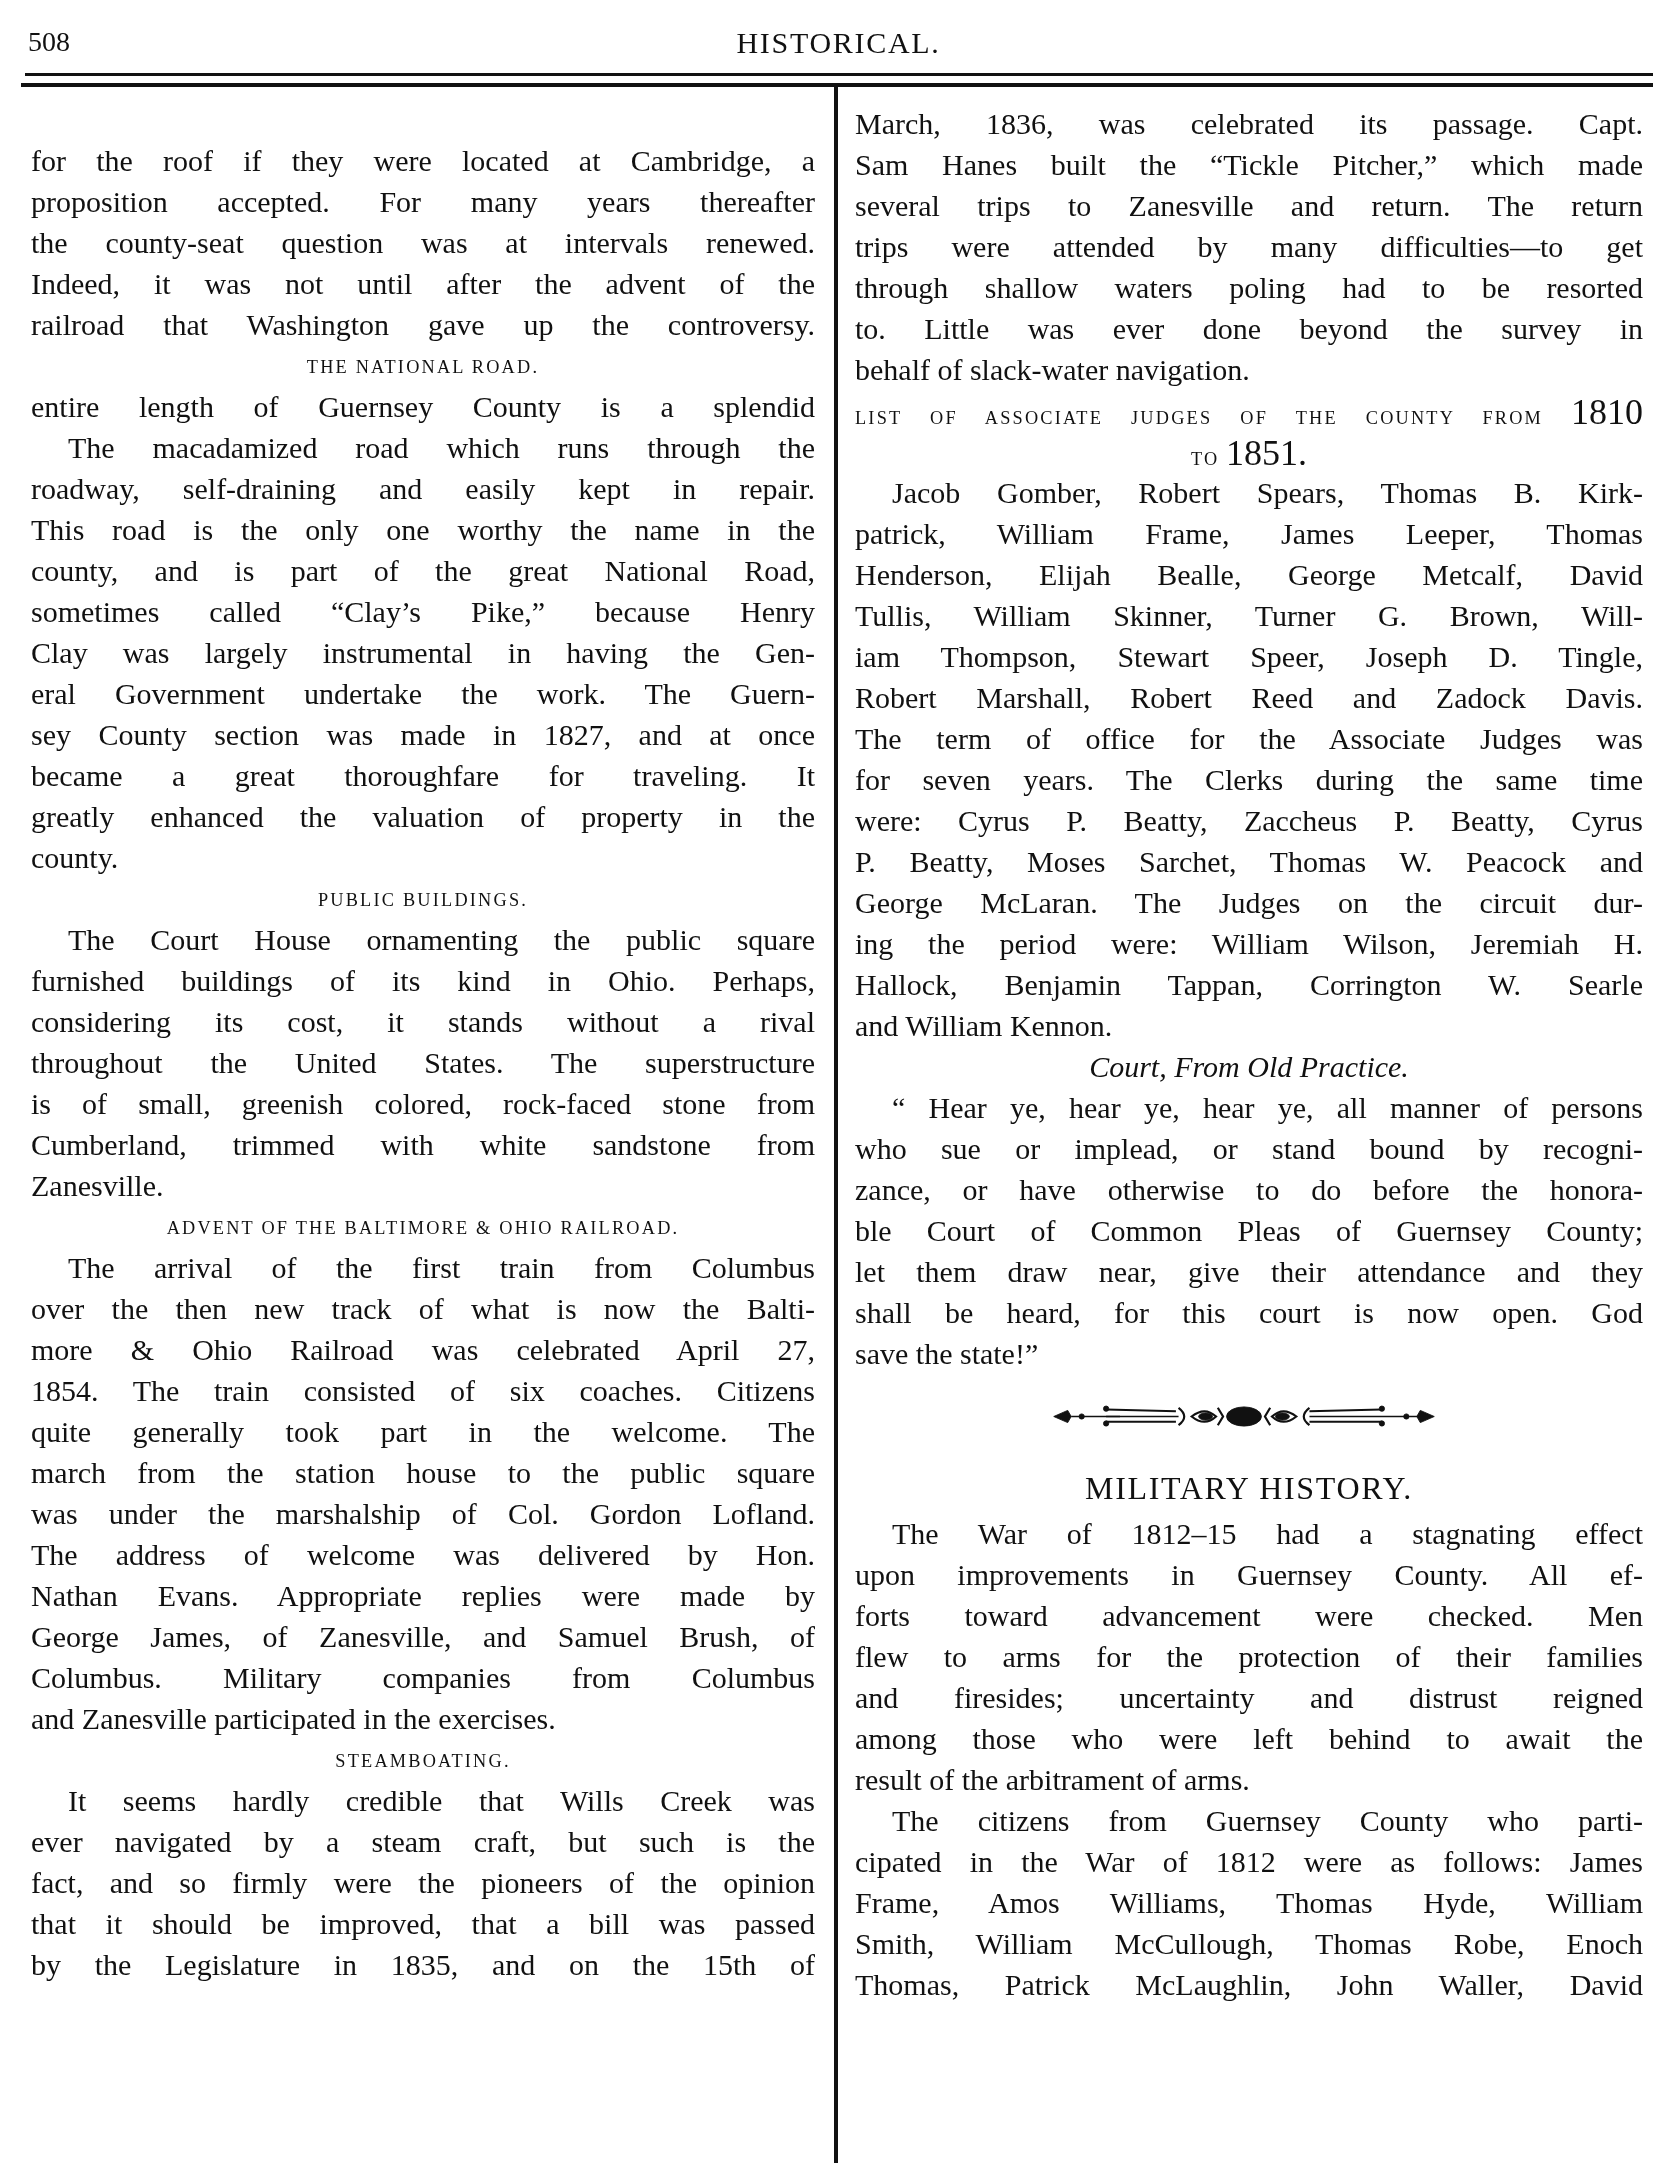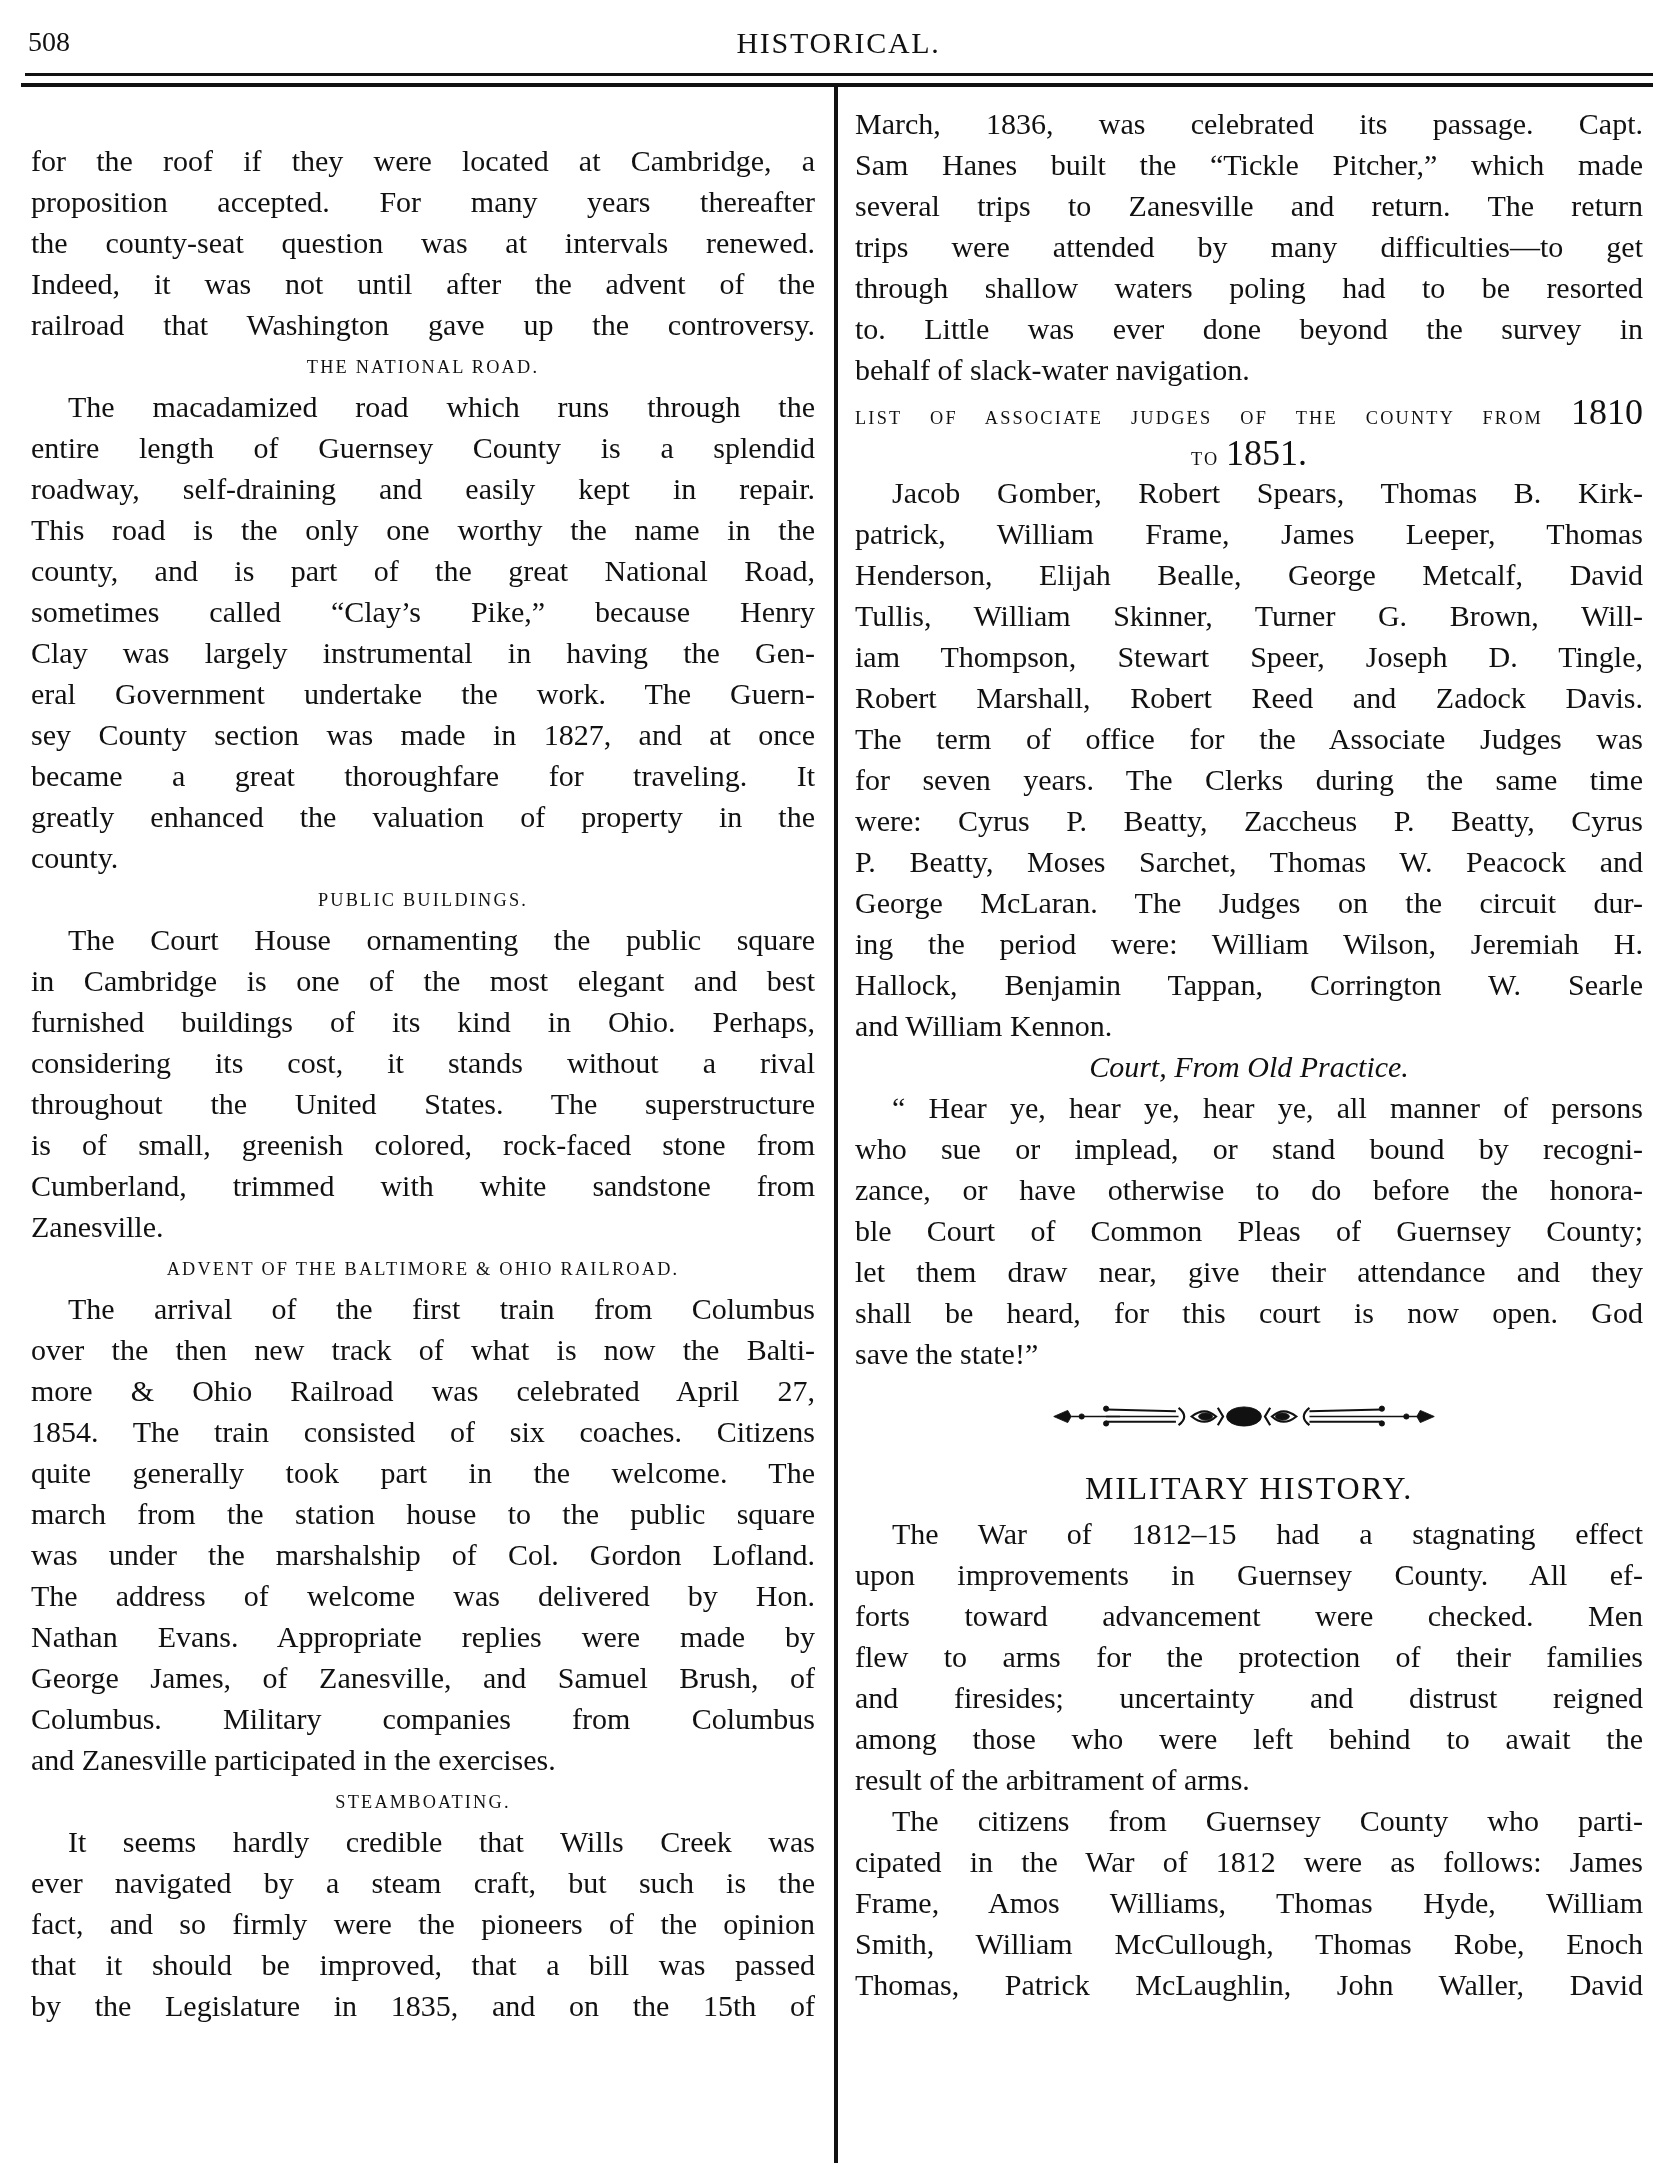--- a/index.html
+++ b/index.html
@@ -79,39 +79,38 @@
     <span class="line">for the roof if they were located  at Cambridge, a</span>
     <span class="line">proposition accepted.  For many years thereafter</span>
     <span class="line">the county-seat question was at intervals renewed.</span>
     <span class="line">Indeed, it was not until after the advent of the</span>
     <span class="line">railroad that Washington gave up the controversy.</span>
   </div>
 
   <span class="section-head">THE NATIONAL ROAD.</span>
 
   <div>
+    <span class="line">entire length of Guernsey County is a splendid</span>
     <span class="line indent">The macadamized  road which runs through the</span>
-    <span class="line">entire length of Guernsey County is a splendid</span>
     <span class="line">roadway, self-draining and easily kept in repair.</span>
     <span class="line">This road is the only  one worthy the name in the</span>
     <span class="line">county, and is part of the great National Road,</span>
     <span class="line">sometimes called “Clay’s Pike,” because Henry</span>
     <span class="line">Clay was largely instrumental in having the Gen-</span>
     <span class="line">eral Government undertake the work.  The Guern-</span>
     <span class="line">sey County section was made in 1827, and at once</span>
     <span class="line">became a great thoroughfare for traveling.  It</span>
     <span class="line">greatly enhanced the valuation of property in the</span>
     <span class="line last">county.</span>
   </div>
 
   <span class="section-head">PUBLIC BUILDINGS.</span>
 
   <div>
     <span class="line indent">The Court House ornamenting the public square</span>
-    <span class="line">in Cambridge is one of the most elegant and best</span>
     <span class="line">furnished buildings of its kind in Ohio.  Perhaps,</span>
     <span class="line">considering its cost, it stands without a rival</span>
     <span class="line">throughout the United States.  The superstructure</span>
     <span class="line">is of small, greenish colored, rock-faced stone from</span>
     <span class="line">Cumberland, trimmed with white sandstone from</span>
     <span class="line last">Zanesville.</span>
   </div>
 
   <span class="section-head">ADVENT OF THE BALTIMORE &amp; OHIO RAILROAD.</span>
 

